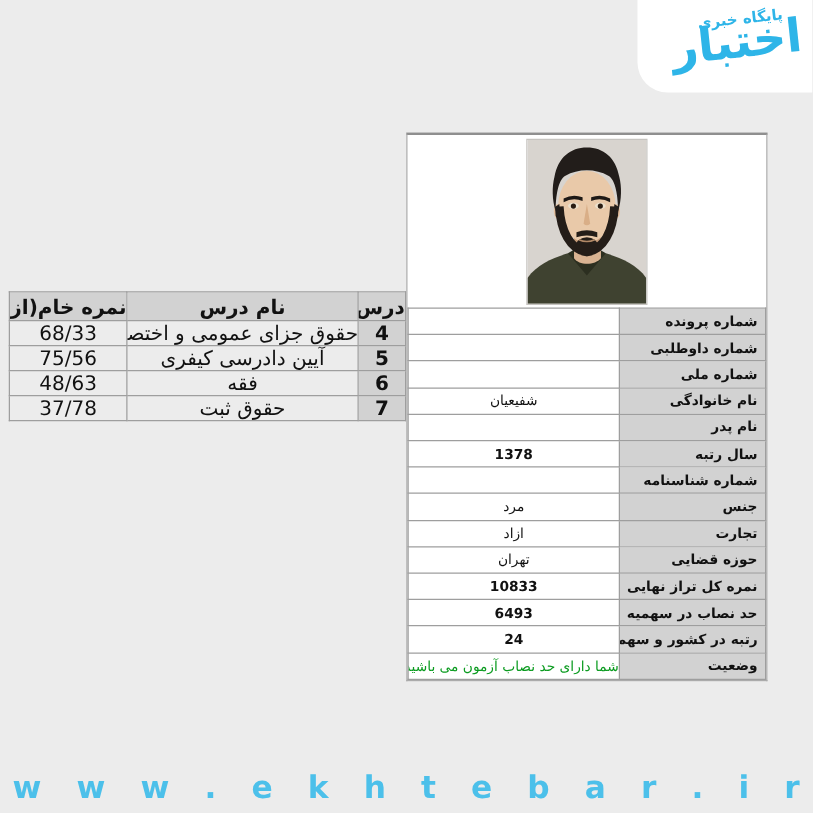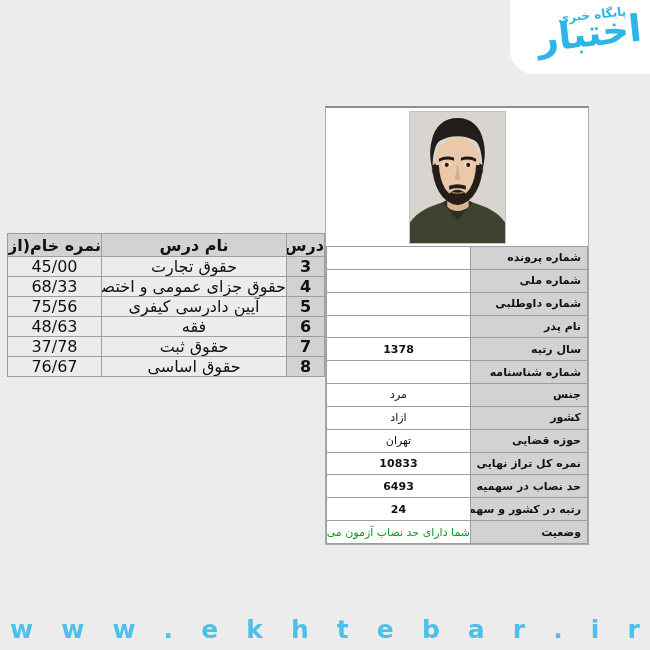--- a/index.html
+++ b/index.html
@@ -14,21 +14,21 @@
     position:relative;color:#111;
   }
   
   .logo-box{position:absolute;top:0;right:0;width:140px;height:74px;background:#fff;
     border-radius:0 0 0 24px;}
   .logo-tagline{position:absolute;top:8px;right:24px;font-size:12px;font-weight:bold;
     color:var(--brand-blue);transform:rotate(-6deg);direction:rtl;white-space:nowrap;}
   .logo-title{position:absolute;top:14px;right:8px;font-size:37px;font-weight:bold;
     color:var(--brand-blue);transform:rotate(-6deg);direction:rtl;line-height:1.1;}
   
-  .panel{position:absolute;left:325px;top:106px;width:264px;height:439px;background:#fff;
+  .panel{position:absolute;left:325px;top:106px;width:289px;height:439px;background:#fff;
     border:1px solid #ababab;border-top:2px solid #8f8f8f;}
   .photo{display:block;margin:3px auto 0;width:97px;height:133px;border:1px solid #c6c4c0;}
   table.profile{position:absolute;top:138px;left:0;width:100%;height:298px;
     border-collapse:collapse;table-layout:fixed;direction:ltr;}
   table.profile td{border:1px solid var(--grid);font-size:11px;overflow:hidden;
     white-space:nowrap;}
   td.p-value{text-align:center;vertical-align:middle;direction:rtl;}
   td.p-value.num{font-weight:bold;direction:ltr;}
   td.p-value.status{color:var(--status-green);padding-left:40px;}
   td.p-label{width:117px;background:var(--cell-gray);font-weight:bold;direction:rtl;
@@ -65,48 +65,38 @@
     </colgroup>
   <thead>
     <tr>
       <th>نمره خام(از صد)</th>
       <th>نام درس</th>
       <th>درس</th>
     </tr>
   </thead>
   <tbody id="scores-body">
       <tr>
-        <td class="s-score">45/00</td>
-        <td class="s-course">حقوق تجارت</td>
-        <td class="s-idx">3</td>
-      </tr>
-      <tr>
         <td class="s-score">68/33</td>
         <td class="s-course">حقوق جزای عمومی و اختصاصی</td>
         <td class="s-idx">4</td>
       </tr>
       <tr>
         <td class="s-score">75/56</td>
         <td class="s-course">آیین دادرسی کیفری</td>
         <td class="s-idx">5</td>
       </tr>
       <tr>
         <td class="s-score">48/63</td>
         <td class="s-course">فقه</td>
         <td class="s-idx">6</td>
       </tr>
       <tr>
         <td class="s-score">37/78</td>
         <td class="s-course">حقوق ثبت</td>
         <td class="s-idx">7</td>
-      </tr>
-      <tr>
-        <td class="s-score">76/67</td>
-        <td class="s-course">حقوق اساسی</td>
-        <td class="s-idx">8</td>
       </tr>
     </tbody>
 </table>
 
 <div class="panel">
   <svg class="photo" viewBox="0 0 97 133" xmlns="http://www.w3.org/2000/svg" preserveAspectRatio="none">
     <rect x="0" y="0" width="97" height="133" fill="#d8d4cf"></rect>
 
     <path d="M0,133 L0,112 C8,101 20,96 33,92 L64,92 C77,96 89,101 97,112 L97,133 Z" fill="#3f4230"></path>
     <path d="M33,92 L40,88 L48.5,101 L57,88 L64,92 L48.5,110 Z" fill="#2c2f20"></path>
@@ -142,45 +132,49 @@
     <path d="M74,54 L74,62 L70,62 L71,52 Z" fill="#221d1a"></path>
   </svg>
   <table class="profile">
     <tbody id="profile-body">
         <tr>
           <td class="p-value"></td>
           <td class="p-label">شماره پرونده</td>
         </tr>
         <tr>
           <td class="p-value"></td>
+          <td class="p-label">شماره داوطلبی</td>
+        </tr>
+        <tr>
+          <td class="p-value"></td>
           <td class="p-label">شماره ملی</td>
         </tr>
         <tr>
-          <td class="p-value"></td>
-          <td class="p-label">شماره داوطلبی</td>
+          <td class="p-value">شفیعیان</td>
+          <td class="p-label">نام خانوادگی</td>
         </tr>
         <tr>
           <td class="p-value"></td>
           <td class="p-label">نام پدر</td>
         </tr>
         <tr>
           <td class="p-value num">1378</td>
           <td class="p-label">سال رتبه</td>
         </tr>
         <tr>
           <td class="p-value"></td>
           <td class="p-label">شماره شناسنامه</td>
         </tr>
         <tr>
           <td class="p-value">مرد</td>
           <td class="p-label">جنس</td>
         </tr>
         <tr>
           <td class="p-value">ازاد</td>
-          <td class="p-label">کشور</td>
+          <td class="p-label">تجارت</td>
         </tr>
         <tr>
           <td class="p-value">تهران</td>
           <td class="p-label">حوزه قضایی</td>
         </tr>
         <tr>
           <td class="p-value num">10833</td>
           <td class="p-label">نمره کل تراز نهایی</td>
         </tr>
         <tr>

